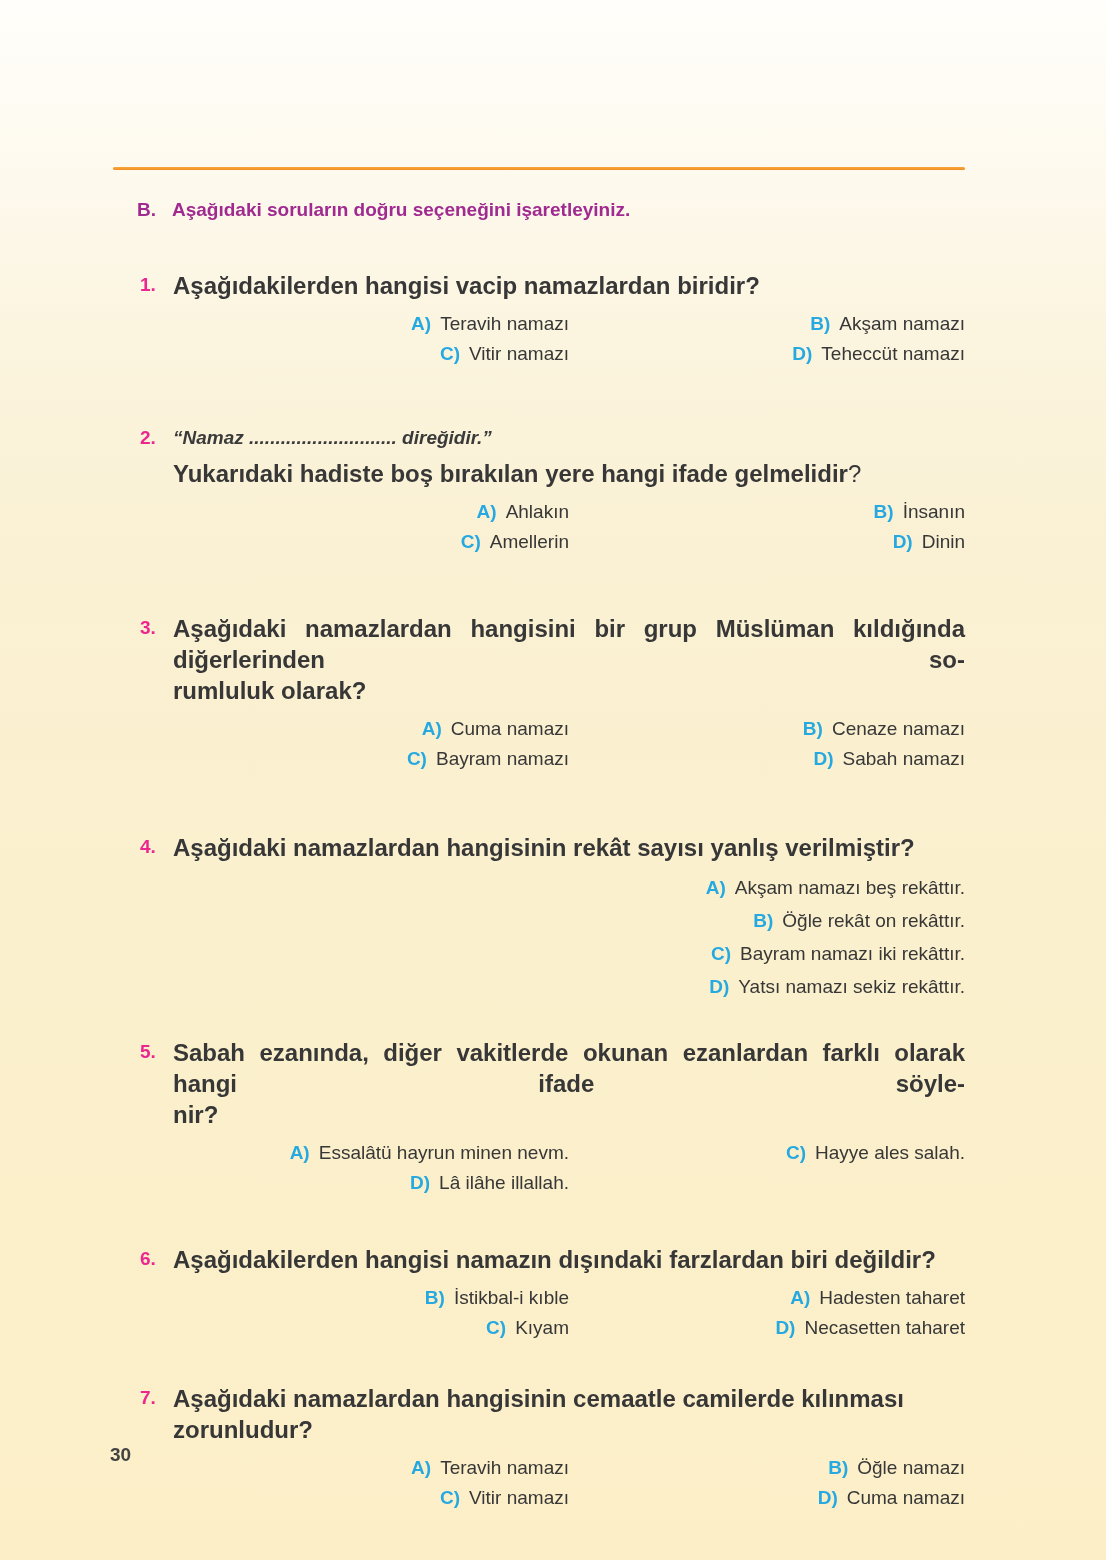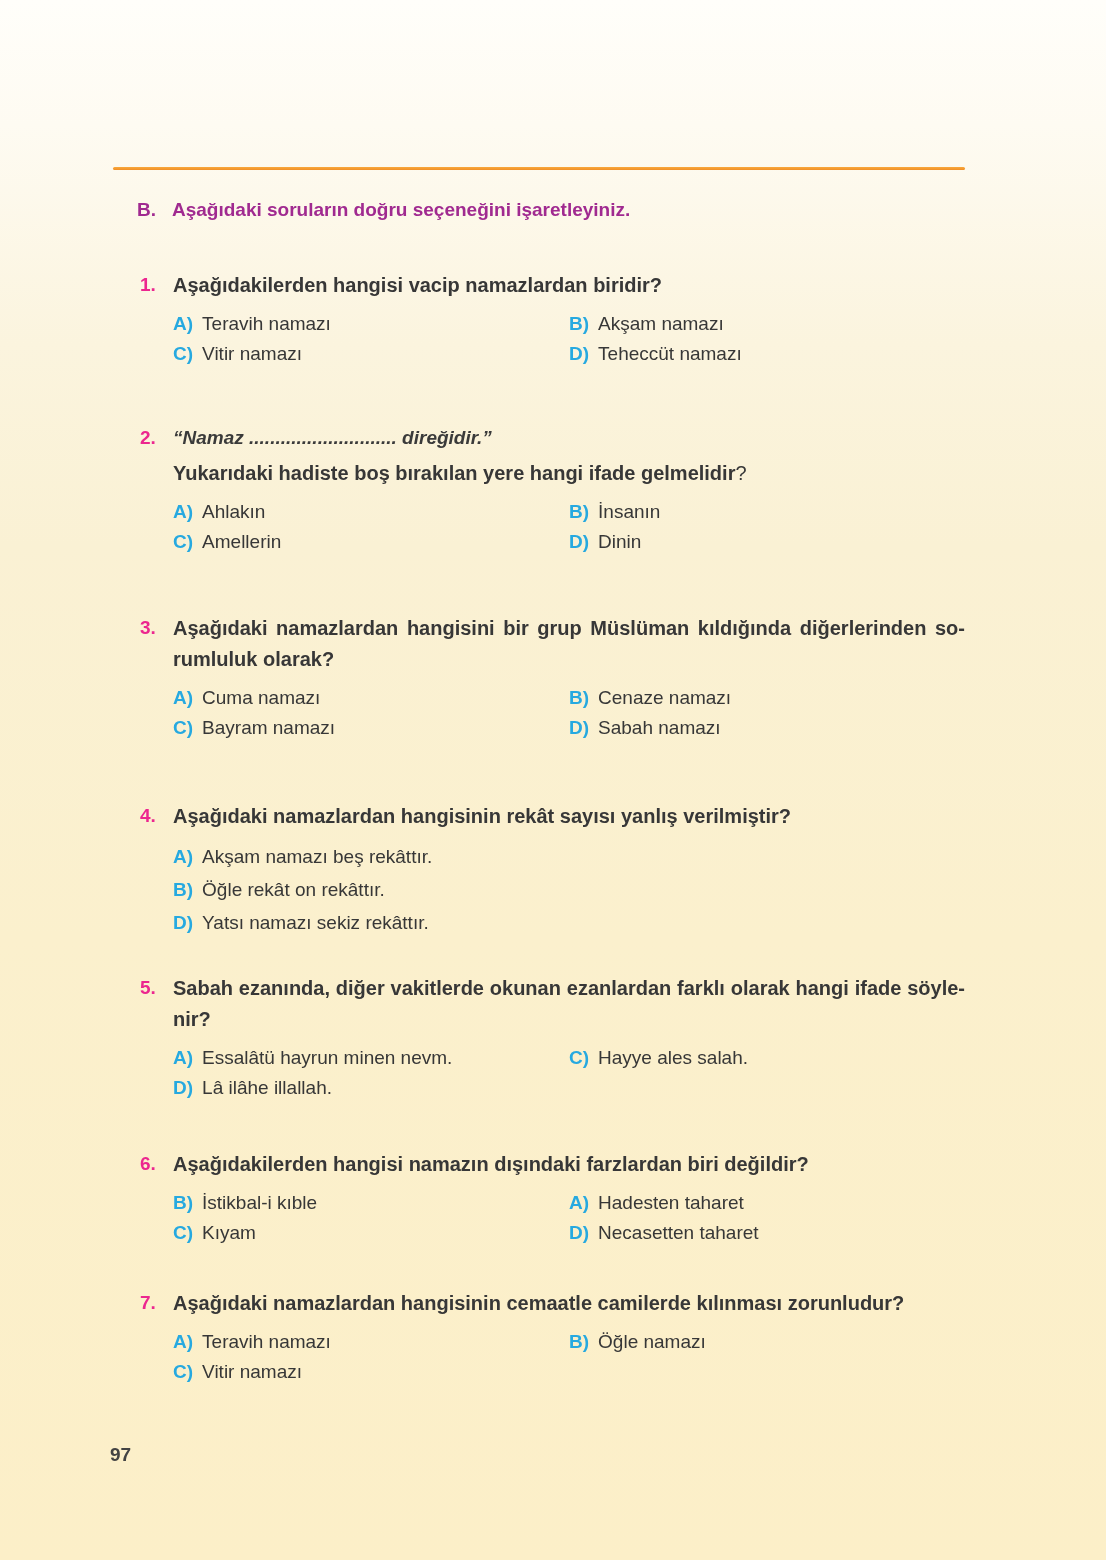--- a/index.html
+++ b/index.html
@@ -54,36 +54,36 @@
   .qbody { flex: 1; min-width: 0; }
   .quote {
     font-size: 19px;
     font-style: italic;
     font-weight: bold;
     color: #3a3a3a;
     line-height: 30px;
     margin-bottom: 5px;
   }
   .qtext {
-    font-size: 20px;
+    font-size: 24px;
     font-weight: bold;
     color: #373737;
     line-height: 31px;
   }
   .qmark { font-weight: normal; }
   .u-word {
     text-underline-offset: 5px;
     text-decoration-thickness: 2px;
     text-decoration-color: #5c5c50;
   }
   .jline {
     text-align: justify;
     text-align-last: justify;
   }
-  .options { margin-top: 8px; }
+  .options { margin-top: 8px; text-align: right; }
   .two-col {
     display: grid;
     grid-template-columns: 1fr 1fr;
   }
   .option {
     font-size: 19px;
     line-height: 30px;
     color: #373737;
     white-space: nowrap;
   }
@@ -170,20 +170,21 @@
 
     <div class="question q-indent m-q4">
       <span class="qnum">4.</span>
       <div class="qbody">
         <div class="qtext">
           <span>Aşağıdaki namazlardan hangisinin rekât sayısı </span><span class="u-word">yanlış</span><span> verilmiştir?</span>
         </div>
         <div class="options one-col">
           <div class="option"><span class="letter">A)</span><span>Akşam namazı beş rekâttır.</span></div>
           <div class="option"><span class="letter">B)</span><span>Öğle rekât on rekâttır.</span></div>
+          <div class="option"><span class="letter">C)</span><span>Bayram namazı iki rekâttır.</span></div>
           <div class="option"><span class="letter">D)</span><span>Yatsı namazı sekiz rekâttır.</span></div>
         </div>
       </div>
     </div>
 
     <div class="question q-indent m-q5">
       <span class="qnum">5.</span>
       <div class="qbody">
         <div class="qtext">
           <div class="jline">Sabah ezanında, diğer vakitlerde okunan ezanlardan farklı olarak hangi ifade söyle-</div>
@@ -215,20 +216,21 @@
     <div class="question q-indent m-q7">
       <span class="qnum">7.</span>
       <div class="qbody">
         <div class="qtext">
           <span>Aşağıdaki namazlardan hangisinin cemaatle camilerde kılınması zorunludur?</span>
         </div>
         <div class="options two-col">
           <div class="option"><span class="letter">A)</span><span>Teravih namazı</span></div>
           <div class="option"><span class="letter">B)</span><span>Öğle namazı</span></div>
           <div class="option"><span class="letter">C)</span><span>Vitir namazı</span></div>
+          <div class="option"><span class="letter">D)</span><span>Cuma namazı</span></div>
         </div>
       </div>
     </div>
 
   </div>
 
-  <div class="page-number">97</div>
+  <div class="page-number">30</div>
 </div>
 
 </body></html>

